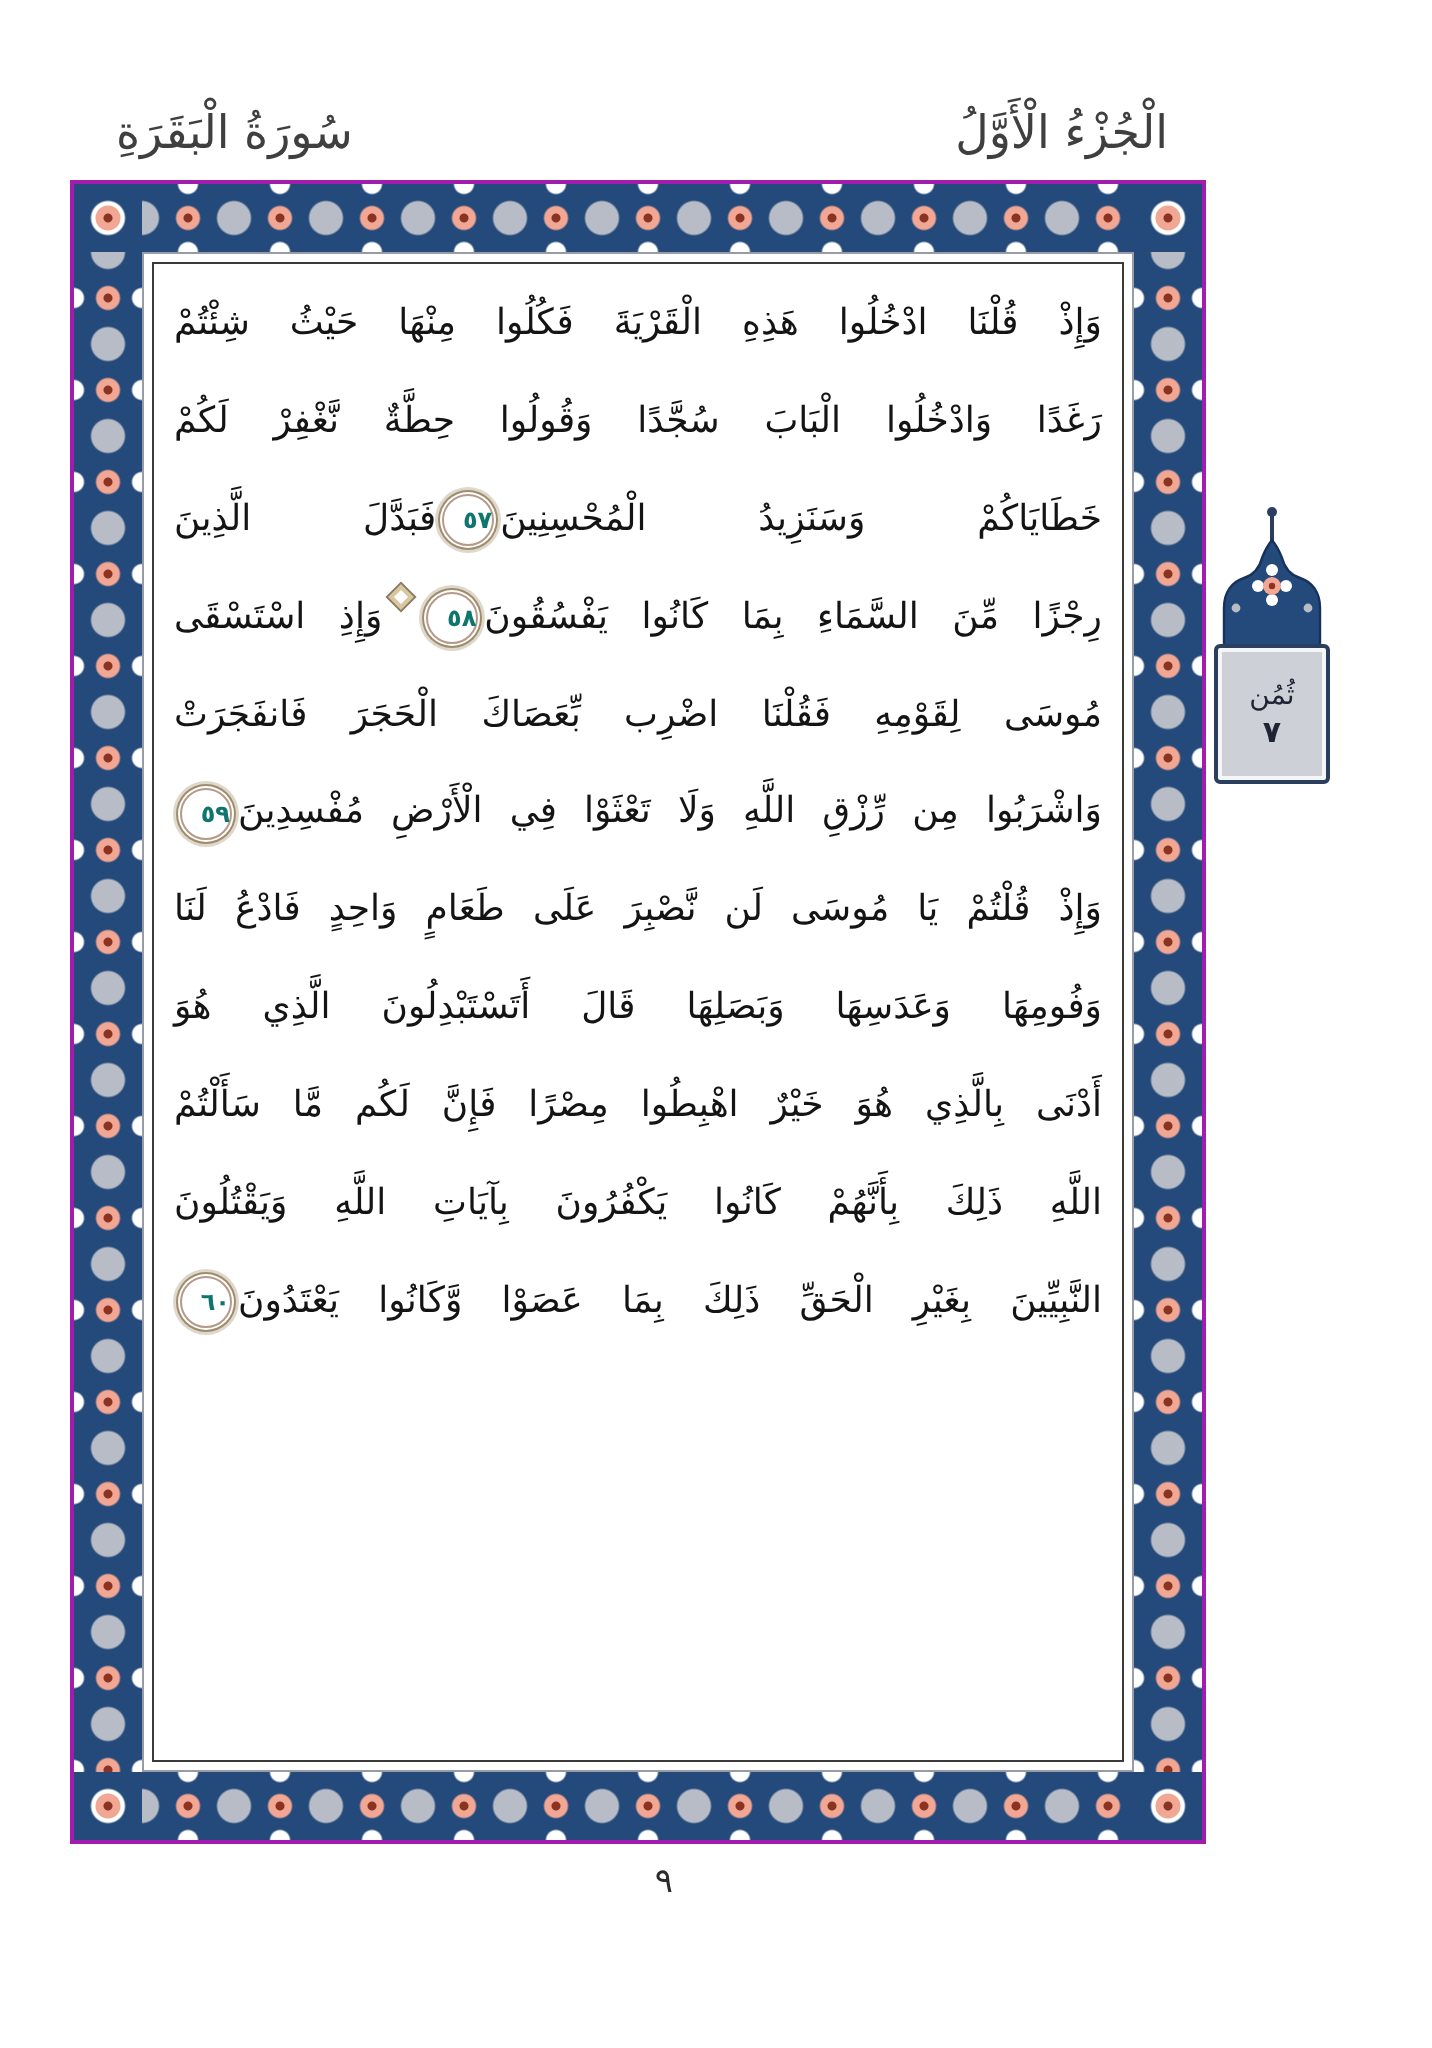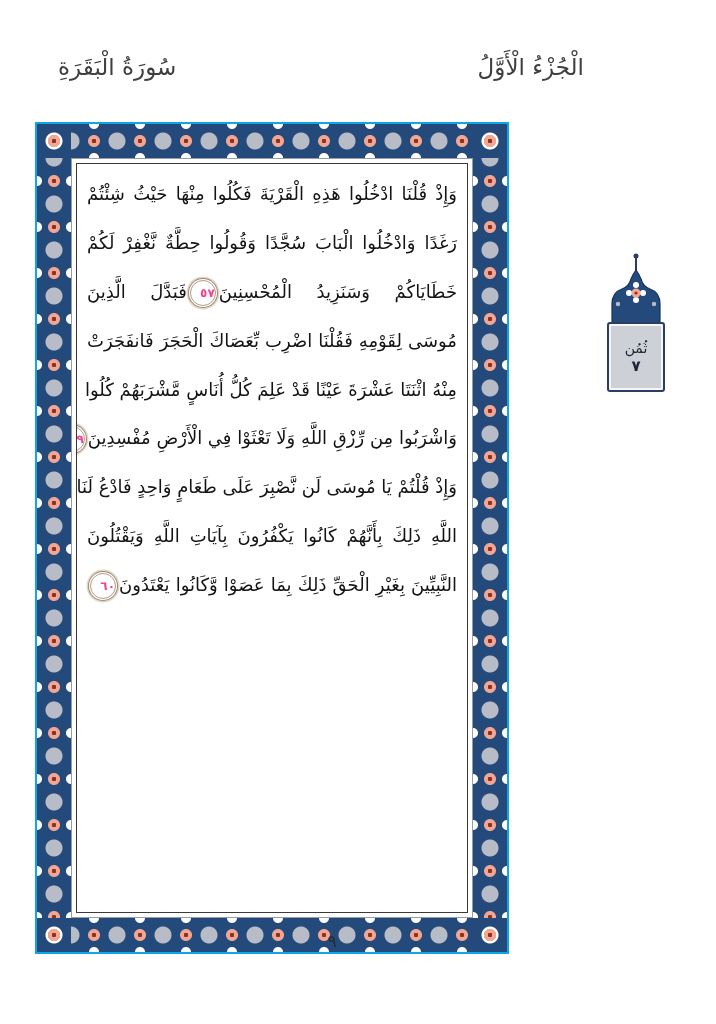--- a/index.html
+++ b/index.html
@@ -5,22 +5,22 @@
   html,body{margin:0;padding:0;background:#e9e9e9;}
   .page{position:relative;width:716px;height:1024px;background:#ffffff;overflow:hidden;
         font-family:"DejaVu Sans",sans-serif;color:#1c1c1c;}
 
   
   .hdr{position:absolute;top:50px;height:34px;line-height:34px;font-size:23px;color:#3f3f3f;direction:rtl;}
   .hdr.juz{right:132px;}
   .hdr.surah{left:58px;}
 
   
-  .frame{position:absolute;left:35px;top:90px;width:474px;height:832px;
-         border:2px solid #0ea5e9;box-sizing:border-box;background:#fff;margin-top:32px;}
+  .frame{position:absolute;left:35px;top:90px;width:568px;height:832px;
+         border:2px solid #a21caf;box-sizing:border-box;background:#fff;}
   .band{position:absolute;background-color:#24497b;}
   .band.h{left:34px;right:34px;height:34px;background-size:46px 34px;background-image:
     radial-gradient(circle at 50% 50%, #8a3322 0 2px, #f2a795 2.5px 5.5px, transparent 6.5px),
     radial-gradient(circle at 50% 0, #ffffff 0 4.5px, transparent 5.5px),
     radial-gradient(circle at 50% 100%, #ffffff 0 4.5px, transparent 5.5px),
     radial-gradient(circle at 0 50%, #b7bcc6 0 8px, transparent 9px),
     radial-gradient(circle at 100% 50%, #b7bcc6 0 8px, transparent 9px);}
   .band.top{top:0}.band.bottom{bottom:0}
   .band.v{top:34px;bottom:34px;width:34px;background-size:34px 46px;background-image:
     radial-gradient(circle at 50% 50%, #8a3322 0 2px, #f2a795 2.5px 5.5px, transparent 6.5px),
@@ -35,21 +35,21 @@
 
   .inner{position:absolute;inset:34px;border:1px solid #979ca6;padding:4px;box-sizing:border-box;background:#fff;}
   .rule{width:100%;height:100%;box-sizing:border-box;border:1.6px solid #3a3a3a;
         padding:6px 10px;overflow:hidden;background:#fff;}
 
   
   .qline{direction:rtl;height:48.9px;line-height:48.9px;font-size:18px;
          text-align:justify;text-align-last:justify;white-space:nowrap;color:#141414;}
   .ayah{display:inline-block;width:24px;height:24px;border-radius:50%;background:#fff;
         border:1px solid #b59a8a;box-shadow:0 0 0 1px #fff,0 0 0 2px #a08c6a,0 0 0 3.5px rgba(160,140,106,.35);
-        font-size:12px;line-height:24px;text-align:center;vertical-align:middle;color:#ec4899;
+        font-size:12px;line-height:24px;text-align:center;vertical-align:middle;color:#0f766e;
         margin:0 3px;font-weight:bold;}
   .rub{display:inline-block;width:9px;height:9px;transform:rotate(45deg);background:#fff;
        border:1.5px solid #8a7a5f;box-shadow:inset 0 0 0 2px #d9c79e;margin:0 4px;vertical-align:10px;}
 
   
   .thumn{position:absolute;left:604px;top:252px;width:64px;height:146px;text-align:left;}
   .thumn-body{position:relative;margin:-6px auto 0;width:54px;height:66px;background:#cdd1d7;
               border:2px solid #2c3e60;border-radius:3px;box-shadow:inset 0 0 0 2px #f5f6f8;
               display:flex;flex-direction:column;align-items:center;justify-content:center;
               direction:rtl;color:#1e2435;}
@@ -76,24 +76,26 @@
     <div class="corner tl"></div>
     <div class="corner tr"></div>
     <div class="corner bl"></div>
     <div class="corner br"></div>
 
     <div class="inner">
       <div class="rule" id="textblock">
           <div class="qline"><span>وَإِذْ قُلْنَا ادْخُلُوا هَذِهِ الْقَرْيَةَ فَكُلُوا مِنْهَا حَيْثُ شِئْتُمْ</span></div>
           <div class="qline"><span>رَغَدًا وَادْخُلُوا الْبَابَ سُجَّدًا وَقُولُوا حِطَّةٌ نَّغْفِرْ لَكُمْ</span></div>
           <div class="qline"><span>خَطَايَاكُمْ وَسَنَزِيدُ الْمُحْسِنِينَ</span><span class="ayah">٥٧</span><span>فَبَدَّلَ الَّذِينَ</span></div>
+          <div class="qline"><span>رِجْزًا مِّنَ السَّمَاءِ بِمَا كَانُوا يَفْسُقُونَ</span><span class="ayah">٥٨</span><span class="rub"></span><span>وَإِذِ اسْتَسْقَى</span></div>
           <div class="qline"><span>مُوسَى لِقَوْمِهِ فَقُلْنَا اضْرِب بِّعَصَاكَ الْحَجَرَ فَانفَجَرَتْ</span></div>
-          <div class="qline"><span>مِنْهُ اثْنَتَا عَشْرَةَ عَيْنًا قَدْ عَلِمَ كُلُّ أُنَاسٍ مَّشْرَبَهُمْ كُلُوا</span></div>
           <div class="qline"><span>وَاشْرَبُوا مِن رِّزْقِ اللَّهِ وَلَا تَعْثَوْا فِي الْأَرْضِ مُفْسِدِينَ</span><span class="ayah">٥٩</span></div>
           <div class="qline"><span>وَإِذْ قُلْتُمْ يَا مُوسَى لَن نَّصْبِرَ عَلَى طَعَامٍ وَاحِدٍ فَادْعُ لَنَا</span></div>
+          <div class="qline"><span>وَفُومِهَا وَعَدَسِهَا وَبَصَلِهَا قَالَ أَتَسْتَبْدِلُونَ الَّذِي هُوَ</span></div>
+          <div class="qline"><span>أَدْنَى بِالَّذِي هُوَ خَيْرٌ اهْبِطُوا مِصْرًا فَإِنَّ لَكُم مَّا سَأَلْتُمْ</span></div>
           <div class="qline"><span>اللَّهِ ذَلِكَ بِأَنَّهُمْ كَانُوا يَكْفُرُونَ بِآيَاتِ اللَّهِ وَيَقْتُلُونَ</span></div>
           <div class="qline"><span>النَّبِيِّينَ بِغَيْرِ الْحَقِّ ذَلِكَ بِمَا عَصَوْا وَّكَانُوا يَعْتَدُونَ</span><span class="ayah">٦٠</span></div>
         </div>
     </div>
   </div>
 
   <div class="thumn">
     <svg width="64" height="72" viewBox="0 0 64 72">
       <circle cx="32" cy="4" r="2.5" fill="#2c3e60"></circle>
       <rect x="31" y="5" width="2" height="28" fill="#2c3e60"></rect>

